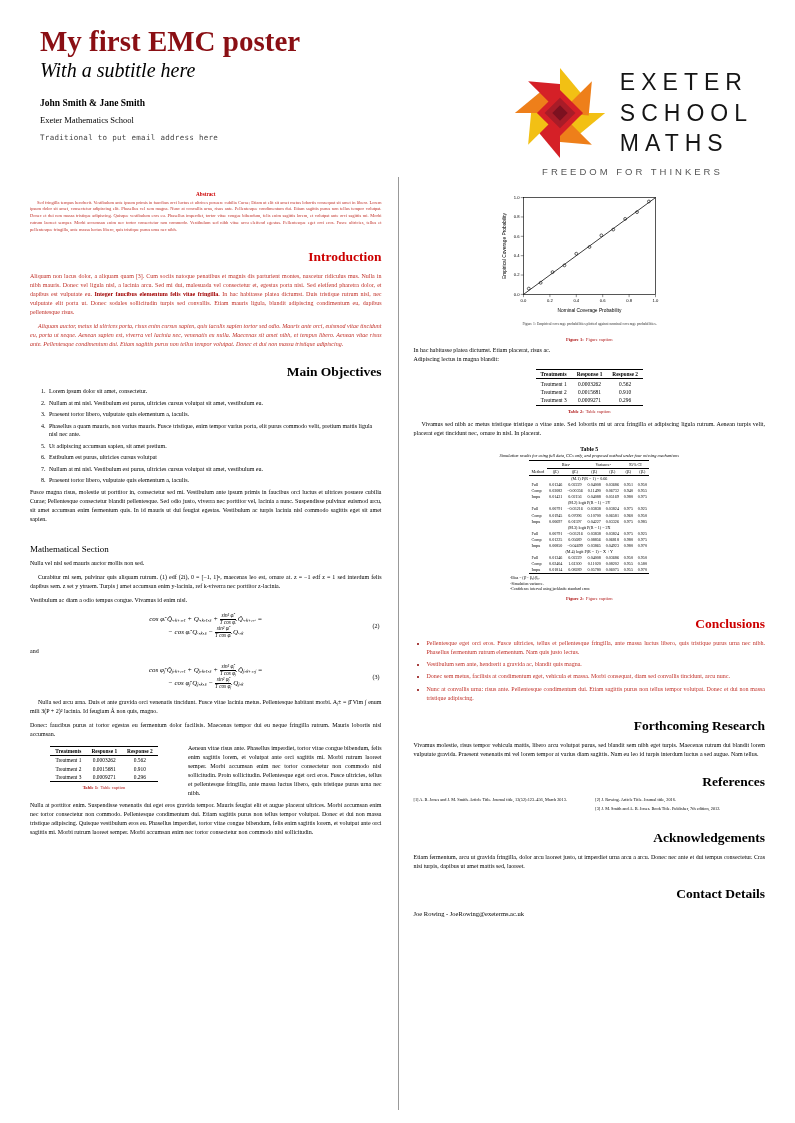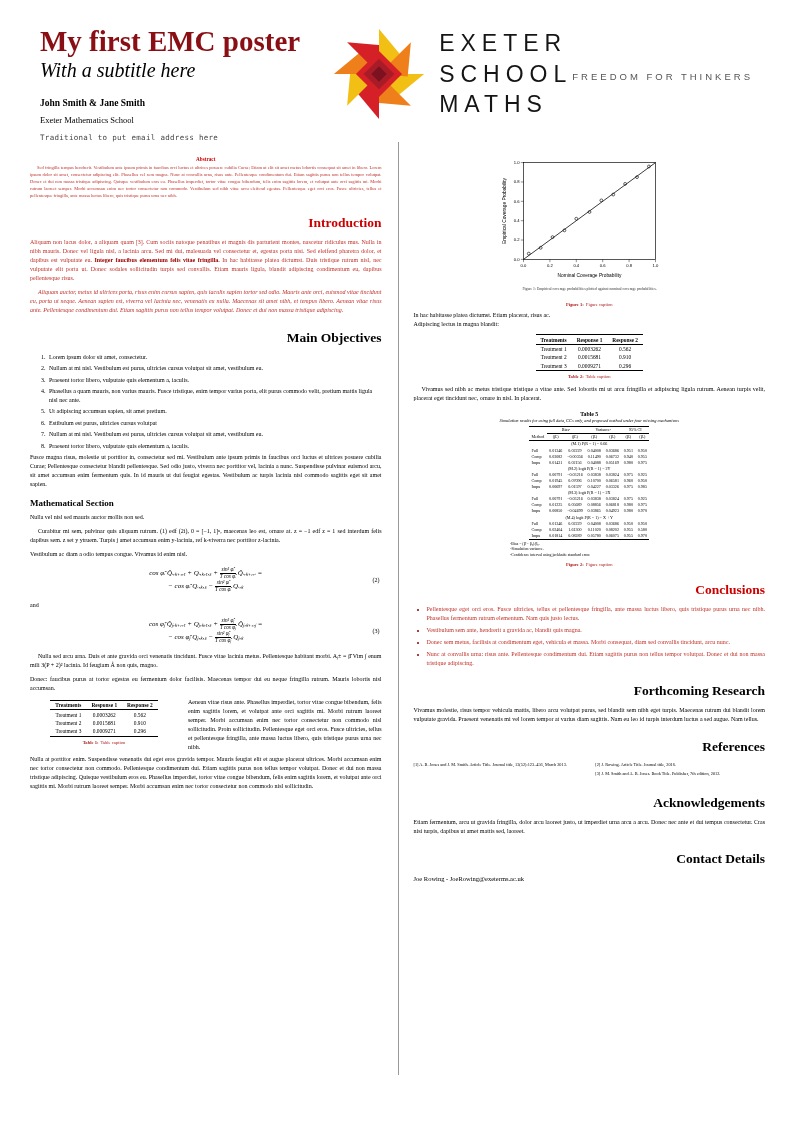--- a/index.html
+++ b/index.html
@@ -8,38 +8,38 @@
             font-family:"Liberation Serif", serif; color:#000; }
 
   
   .header { display:flex; justify-content:space-between; align-items:flex-start; padding:26px 42px 0 40px; }
   .title { font-size:29px; font-weight:bold; color:#8A0F14; line-height:1.05; }
   .subtitle { font-size:20px; font-style:italic; margin-top:3px; }
   .authors { font-size:9.5px; font-weight:bold; margin-top:16px; }
   .institution { font-size:8.5px; margin-top:7px; }
   .email { font-family:"DejaVu Sans Mono", monospace; font-size:7.5px; color:#444; margin-top:8px; letter-spacing:0.3px; }
 
-  .logo { display:flex; flex-direction:row; align-items:center; }
+  .logo { display:flex; flex-direction:column; align-items:center;margin-top:39px; }
   .logo-row { display:flex; align-items:center; }
   .logo-star { width:96px; height:96px; }
   .logo-words { margin-left:12px; font-family:"Liberation Sans", sans-serif; font-size:23px; font-weight:500;
                 letter-spacing:6px; color:#151515; line-height:1.32; }
   .logo-tagline { font-family:"Liberation Sans", sans-serif; font-size:9.5px; letter-spacing:3px; color:#555;
                   margin-top:5px; white-space:nowrap; }
 
   
   .columns { display:flex; padding:14px 30px 0 30px; position:relative; align-items:flex-start; height:945px; }
   .col { width:50%; }
   .col-left { padding-right:16px; }
   .col-right { padding-left:16px; }
   .divider { position:absolute; left:50%; top:0; bottom:12px; width:1px; background:#999; }
 
   .section { font-size:13.5px; font-weight:bold; margin:15px 0 7px;text-align:right; }
   .section.red { color:#CC0000; }
-  .subsection { font-size:9px; font-weight:bold; margin:9px 0 5px; }
+  .subsection { font-size:9px; font-weight:normal; margin:20px 0 5px; }
   .body { font-size:6px; line-height:1.5; margin-bottom:5px; }
   .justify { text-align:justify; }
   .indent { text-indent:8px; }
   .red-text { color:#C03028; }
   .bold-red { color:#A00000; font-weight:bold; }
   .italic { font-style:italic; }
 
   .abstract { margin-bottom:5px; }
   .abstract-heading { text-align:center; font-size:5.2px; font-weight:bold; color:#CC0000; margin-bottom:2.5px; }
   .abstract-text { font-size:4.5px; line-height:1.55; text-align:justify; text-indent:7px; color:#C03028; }

